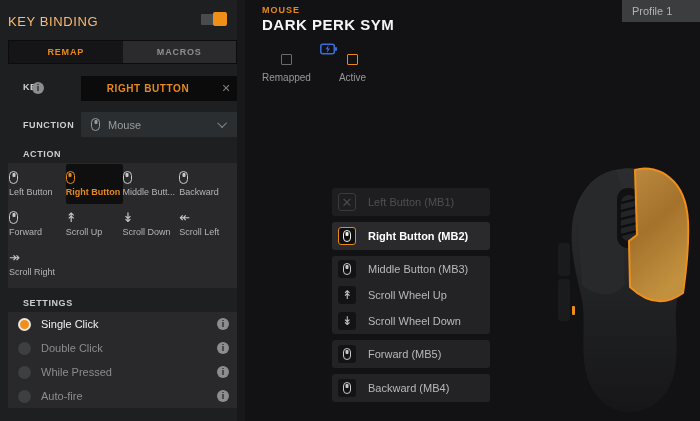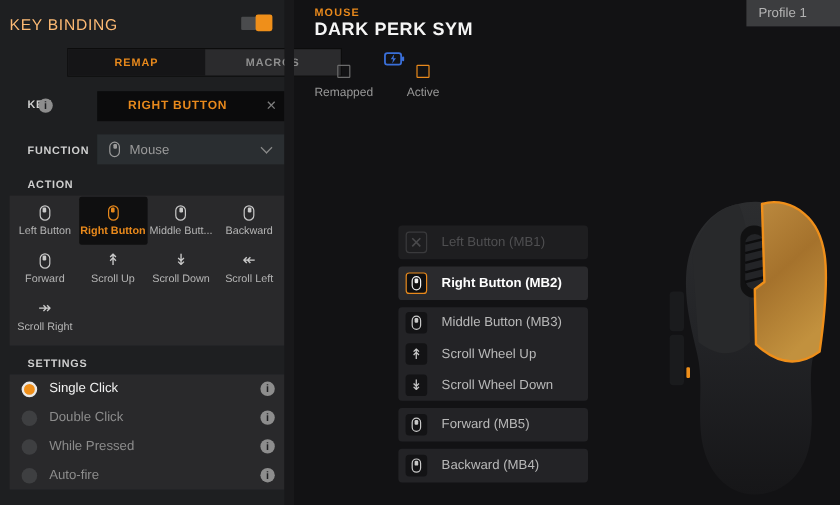--- a/index.html
+++ b/index.html
@@ -27,21 +27,21 @@
     position:absolute; right:12px; top:2px; width:24px; height:11px;
     background:#4a4b4d; border-radius:1px;
   }
   .toggle-knob {
     position:absolute; right:-2px; top:-2px; width:14px; height:14px;
     background:#ef8f1a; border-radius:2px;
   }
 
   .tabbar {
     position:absolute; left:8px; top:40px; width:229px; height:24px;
-    display:flex; background:#2b2b2d; border:1px solid #0c0c0c;margin-left:48px;
+    display:flex; background:#2b2b2d; border:1px solid #0c0c0c;
   }
   .tab {
     flex:1; display:flex; align-items:center; justify-content:center;
     font-size:9px; font-weight:bold; letter-spacing:.8px; color:#8f8f8f;
     cursor:pointer;
   }
   .tab.active { background:#151517; color:#e8891c; }
 
   .field-label {
     position:absolute; left:8px; font-size:9px; font-weight:bold;
@@ -86,21 +86,21 @@
     content:""; position:absolute; top:1px; left:50%; transform:translateX(-50%);
     width:3px; height:4px; background:currentColor; border-radius:1px;
   }
 
   .action-grid {
     position:absolute; left:8px; top:163px; width:229px; height:125px;
     background:#29292b; display:grid; grid-template-columns:repeat(4,1fr);
     grid-auto-rows:40px; padding:1px;
   }
   .action-tile {
-    display:flex; flex-direction:column; align-items:center; justify-content:center;
+    display:flex; flex-direction:column; justify-content:center;
     gap:3px; cursor:pointer; border-radius:2px;
   }
   .action-tile .tile-label {
     font-size:9px; color:#b5b5b5; white-space:nowrap;
   }
   .action-tile.selected { background:#0f0f10; }
   .action-tile.selected .tile-label { color:#e8891c; font-weight:bold; }
   .action-tile.selected .mouse-ico { color:#e8891c; }
   .arrow-glyph { font-size:13px; line-height:13px; color:#c9c9c9; font-family:"DejaVu Sans",sans-serif; }
 

